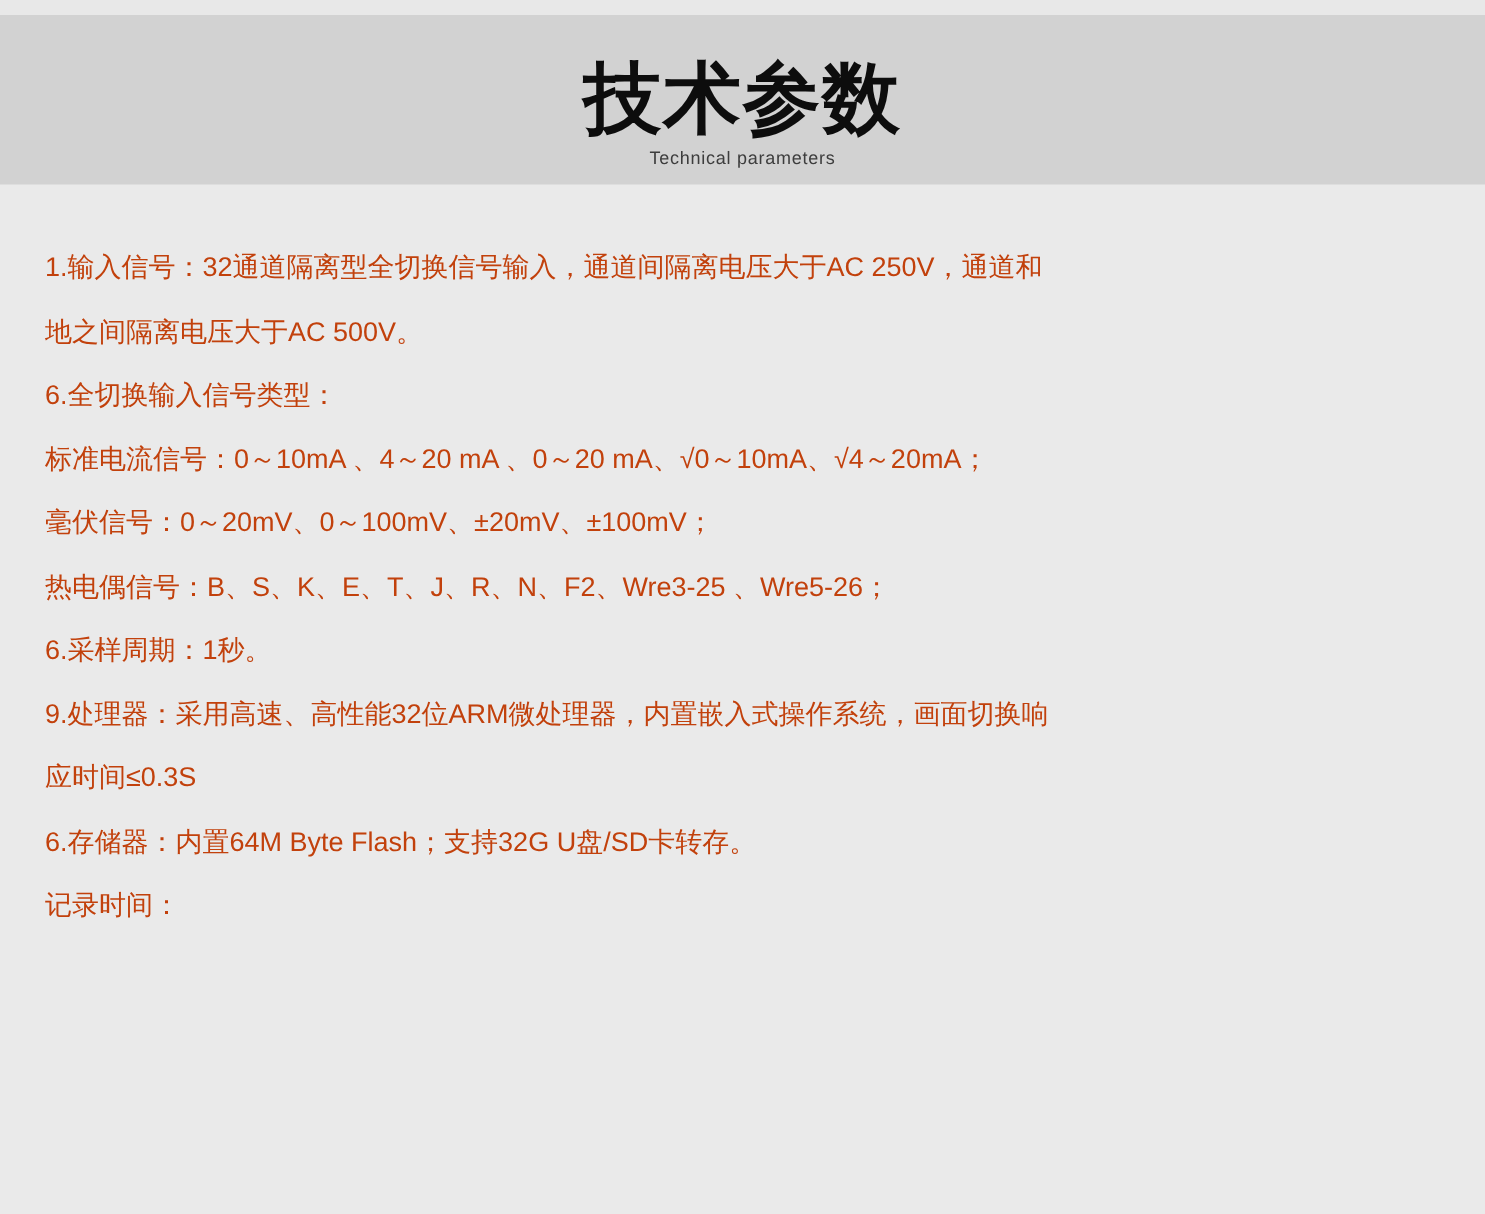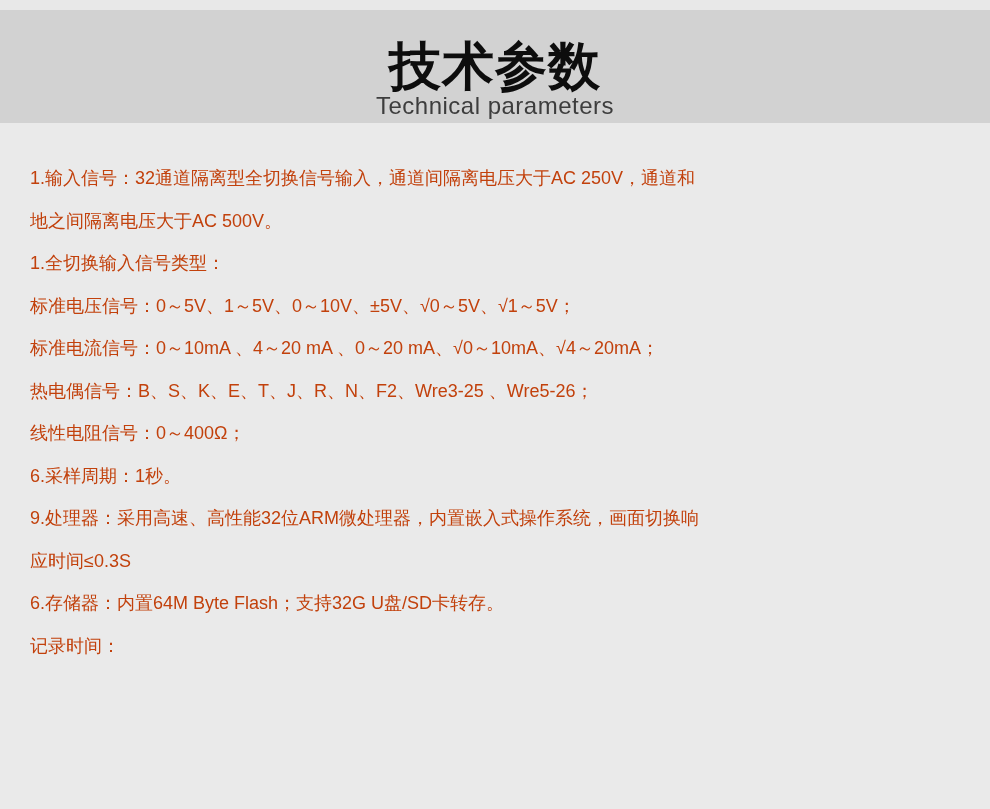--- a/index.html
+++ b/index.html
@@ -35,21 +35,21 @@
   }
   .page-title {
     font-size: 52px;
     line-height: 56px;
     font-weight: 700;
     color: #0d0d0d;
     letter-spacing: 1px;
     text-align: center;
   }
   .page-subtitle {
-    font-size: 24px;
+    font-size: 12px;
     line-height: 23px;
     font-weight: 400;
     color: #3d3d3d;
     letter-spacing: 0.5px;
     text-align: center;
   }
   .content {
     padding: 34px 28px 0 30px;
   }
   .spec-line {
@@ -67,24 +67,23 @@
   <div class="top-strip"></div>
 
   <div class="header-band">
     <div class="page-title">技术参数</div>
     <div class="page-subtitle">Technical parameters</div>
   </div>
 
   <div class="content">
     <div class="spec-line">1.输入信号：32通道隔离型全切换信号输入，通道间隔离电压大于AC 250V，通道和</div>
     <div class="spec-line">地之间隔离电压大于AC 500V。</div>
-    <div class="spec-line">1.全切换输入信号类型：</div>
-    <div class="spec-line">标准电压信号：0～5V、1～5V、0～10V、±5V、√0～5V、√1～5V；</div>
+    <div class="spec-line">6.全切换输入信号类型：</div>
     <div class="spec-line">标准电流信号：0～10mA 、4～20 mA 、0～20 mA、√0～10mA、√4～20mA；</div>
+    <div class="spec-line">毫伏信号：0～20mV、0～100mV、±20mV、±100mV；</div>
     <div class="spec-line">热电偶信号：B、S、K、E、T、J、R、N、F2、Wre3-25 、Wre5-26；</div>
-    <div class="spec-line">线性电阻信号：0～400Ω；</div>
     <div class="spec-line">6.采样周期：1秒。</div>
     <div class="spec-line">9.处理器：采用高速、高性能32位ARM微处理器，内置嵌入式操作系统，画面切换响</div>
     <div class="spec-line">应时间≤0.3S</div>
     <div class="spec-line">6.存储器：内置64M Byte Flash；支持32G U盘/SD卡转存。</div>
     <div class="spec-line">记录时间：</div>
   </div>
 </div>
 
 </body></html>

